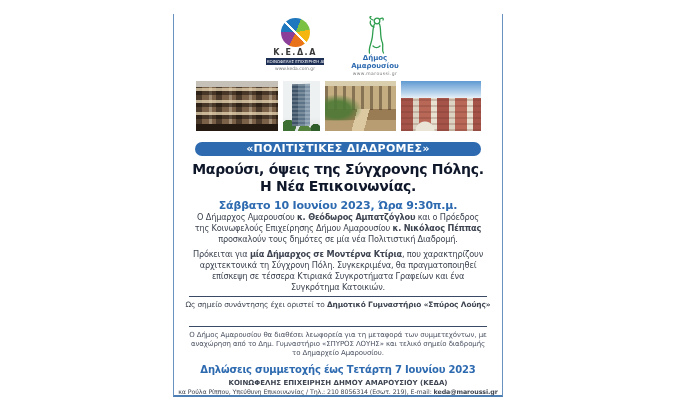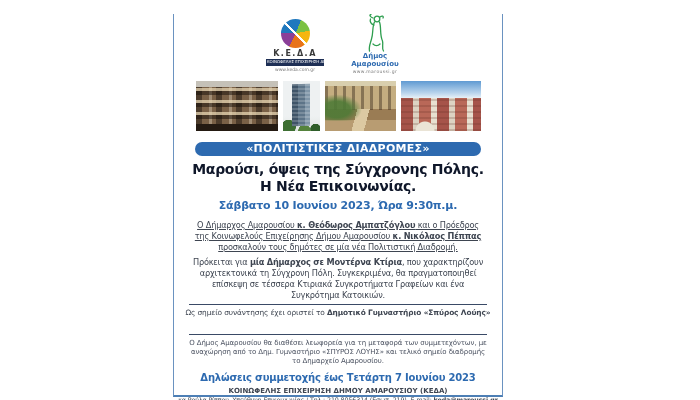--- a/index.html
+++ b/index.html
@@ -6,21 +6,21 @@
   .page{
     position:relative;width:700px;height:400px;background:#ffffff;overflow:hidden;
     font-family:"DejaVu Sans", sans-serif;color:#3e4551;
   }
   .poster{
     position:absolute;left:173px;top:14px;width:330px;height:383px;box-sizing:border-box;
     border-left:1.5px solid #6a92c0;border-right:1.5px solid #6a92c0;border-bottom:2px solid #4d7fb5;
     text-align:center;
   }
   
-  .logos{display:flex;justify-content:center;align-items:center;gap:16px;margin-top:2px;height:56px;}
+  .logos{display:flex;justify-content:center;align-items:flex-start;gap:16px;margin-top:2px;height:56px;}
   .keda{width:58px;}
   .keda-circle{
     width:29px;height:29px;border-radius:50%;margin:2px auto 0;
     background:
       linear-gradient(45deg, rgba(255,255,255,0) 0 48%, #ffffff 48% 52%, rgba(255,255,255,0) 52%),
       conic-gradient(from -40deg, #1f78be 0 62deg, #7bc143 62deg 118deg, #f5b60f 118deg 182deg,
                      #e8731a 182deg 246deg, #8b3f98 246deg 312deg, #1f78be 312deg 360deg);
   }
   .keda-acronym{font-size:8px;font-weight:bold;color:#3a3a3a;letter-spacing:1.5px;margin-top:2px;line-height:8px;}
   .keda-bar{background:#1e2f55;color:#ffffff;font-size:4px;line-height:4px;padding:1.5px 1px;margin-top:1px;white-space:nowrap;overflow:hidden;}
@@ -73,21 +73,21 @@
       repeating-linear-gradient(0deg, rgba(90,40,30,.2) 0 2px, rgba(0,0,0,0) 2px 6px),
       repeating-linear-gradient(90deg, #a6544a 0 12px, #ddd3c2 12px 18px, #b96858 18px 30px, #e8e0d0 30px 36px);
   }
   
   .banner{margin:11px auto 0;width:286px;height:14px;background:#2d6ab0;color:#ffffff;
     font-size:11px;font-weight:bold;line-height:14.5px;letter-spacing:0.3px;border-radius:7px;}
   .title{margin-top:5px;font-size:14px;line-height:16.5px;font-weight:bold;color:#0f172a;letter-spacing:-0.3px;}
   .date{margin-top:6px;font-size:11px;font-weight:bold;color:#2d6ab0;line-height:12px;letter-spacing:-0.2px;}
   
   .para{margin:0 auto;width:296px;font-size:8.2px;line-height:11px;letter-spacing:-0.2px;color:#3e4551;}
-  .para-intro{margin-top:8px;text-decoration:underline;}
+  .para-intro{}
   .para-tour{margin-top:4px;}
   .rule{margin:3px auto 0;width:298px;height:1px;background:#3a4a66;}
   .meeting-1{margin:3px auto 16px;width:324px;font-size:7.4px;line-height:10px;letter-spacing:-0.1px;}
   .meeting-2{margin-top:0px;font-size:7px;line-height:9px;}
   .bus{margin:4px auto 0;width:304px;font-size:7px;line-height:9px;letter-spacing:-0.1px;color:#4a5160;}
   .deadline{margin-top:6px;font-size:10px;font-weight:bold;color:#2d6ab0;line-height:12px;letter-spacing:-0.2px;}
   .org{margin-top:3px;font-size:7px;font-weight:bold;line-height:8px;}
   .contact{margin:1px auto 0;width:322px;font-size:6.3px;line-height:8px;letter-spacing:-0.1px;}
   b{font-weight:bold;}
 </style>

